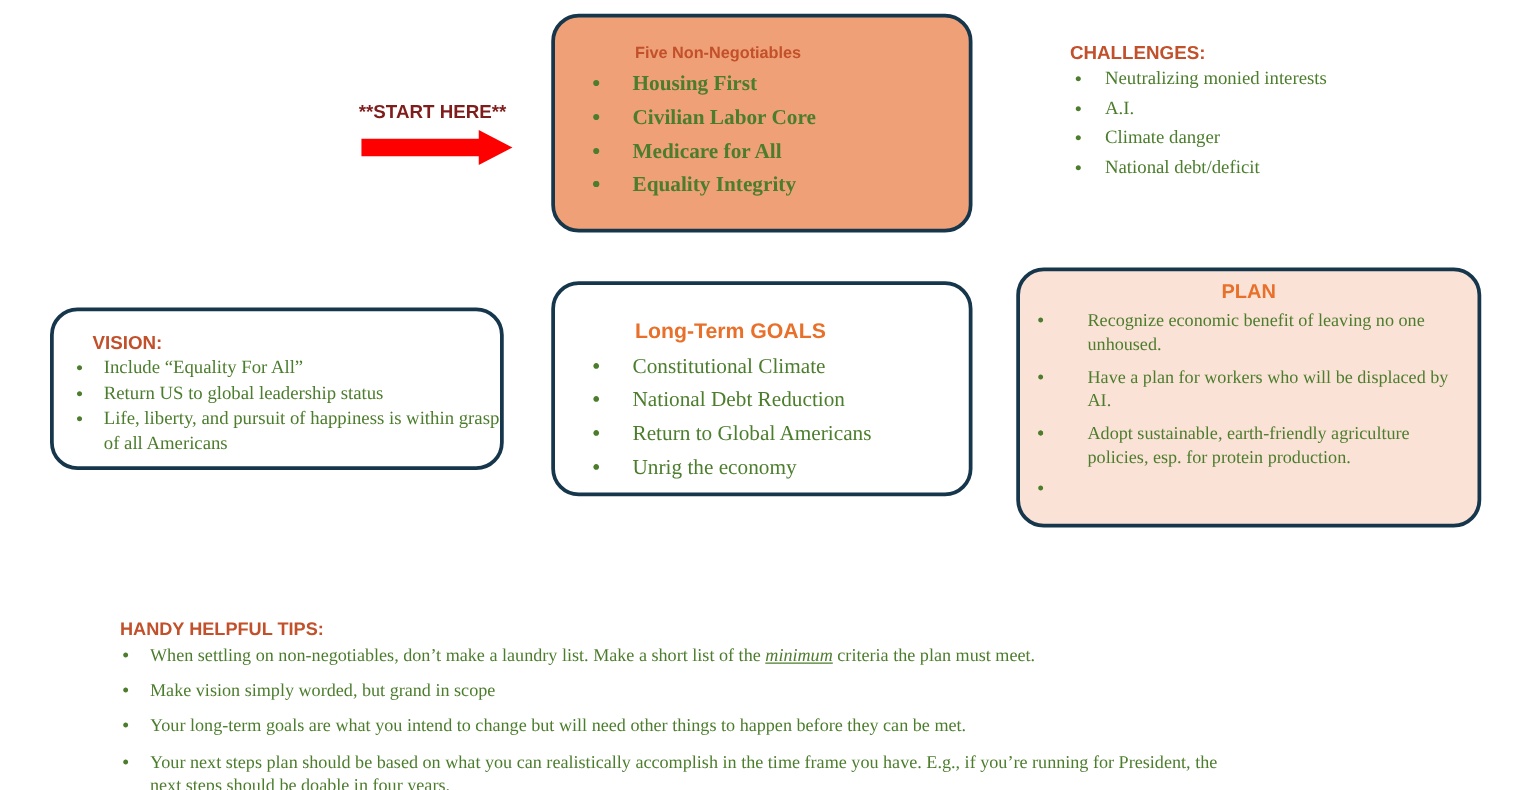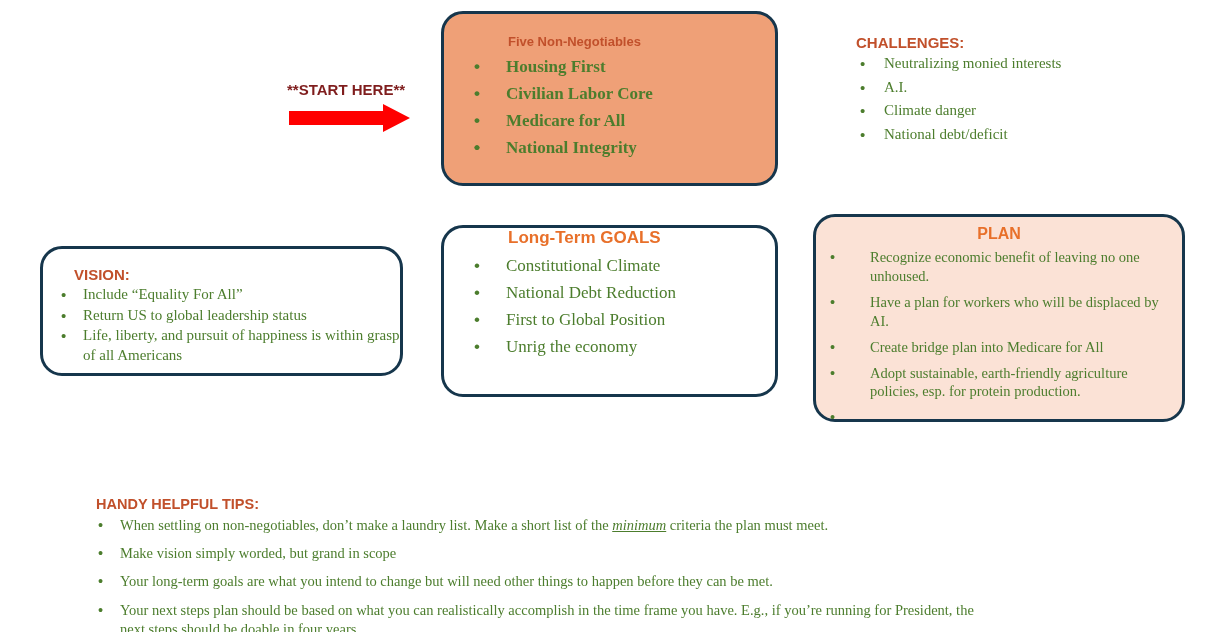--- a/index.html
+++ b/index.html
@@ -127,20 +127,21 @@
     padding-left: 22px;
     margin-bottom: 1px;
   }
 
   
   #goals-box {
     left: 441px; top: 225px; width: 337px; height: 172px;
   }
   #goals-box .heading {
     font-size: 17px;
+    padding-top: 27px;
     padding-left: 64px;
   }
   #goals-box ul.blist { margin-top: 7px; padding-left: 30px; }
   #goals-box ul.blist > li {
     font-size: 17px;
     padding-left: 32px;
     margin-bottom: 5px;
   }
 
   
@@ -195,21 +196,21 @@
         </li>
         <li>
           <span class="bullet">•</span>
           <span class="btext">Medicare for All</span>
         </li>
         <li>
           <span class="bullet">•</span>
         </li>
         <li>
           <span class="bullet">•</span>
-          <span class="btext">National Integrity</span>
+          <span class="btext">Equality Integrity</span>
         </li>
       </ul>
   </div>
 
   <div id="challenges-block">
     <div class="heading">CHALLENGES:</div>
     <ul class="blist">
         <li>
           <span class="bullet">•</span>
           <span class="btext">Neutralizing monied interests</span>
@@ -260,21 +261,21 @@
         <li>
           <span class="bullet">•</span>
           <span class="btext">Constitutional Climate</span>
         </li>
         <li>
           <span class="bullet">•</span>
           <span class="btext">National Debt Reduction</span>
         </li>
         <li>
           <span class="bullet">•</span>
-          <span class="btext">First to Global Position</span>
+          <span class="btext">Return to Global Americans</span>
         </li>
         <li>
           <span class="bullet">•</span>
           <span class="btext">Unrig the economy</span>
         </li>
       </ul>
   </div>
 
   <div class="box filled-peach" id="plan-box">
     <div class="heading bright center">PLAN</div>
@@ -282,21 +283,20 @@
         <li>
           <span class="bullet">•</span>
           <span class="btext">Recognize economic benefit of leaving no one unhoused.</span>
         </li>
         <li>
           <span class="bullet">•</span>
           <span class="btext">Have a plan for workers who will be displaced by AI.</span>
         </li>
         <li>
           <span class="bullet">•</span>
-          <span class="btext">Create bridge plan into Medicare for All</span>
         </li>
         <li>
           <span class="bullet">•</span>
           <span class="btext">Adopt sustainable, earth-friendly agriculture policies, esp. for protein production.</span>
         </li>
         <li>
           <span class="bullet">•</span>
         </li>
       </ul>
   </div>

